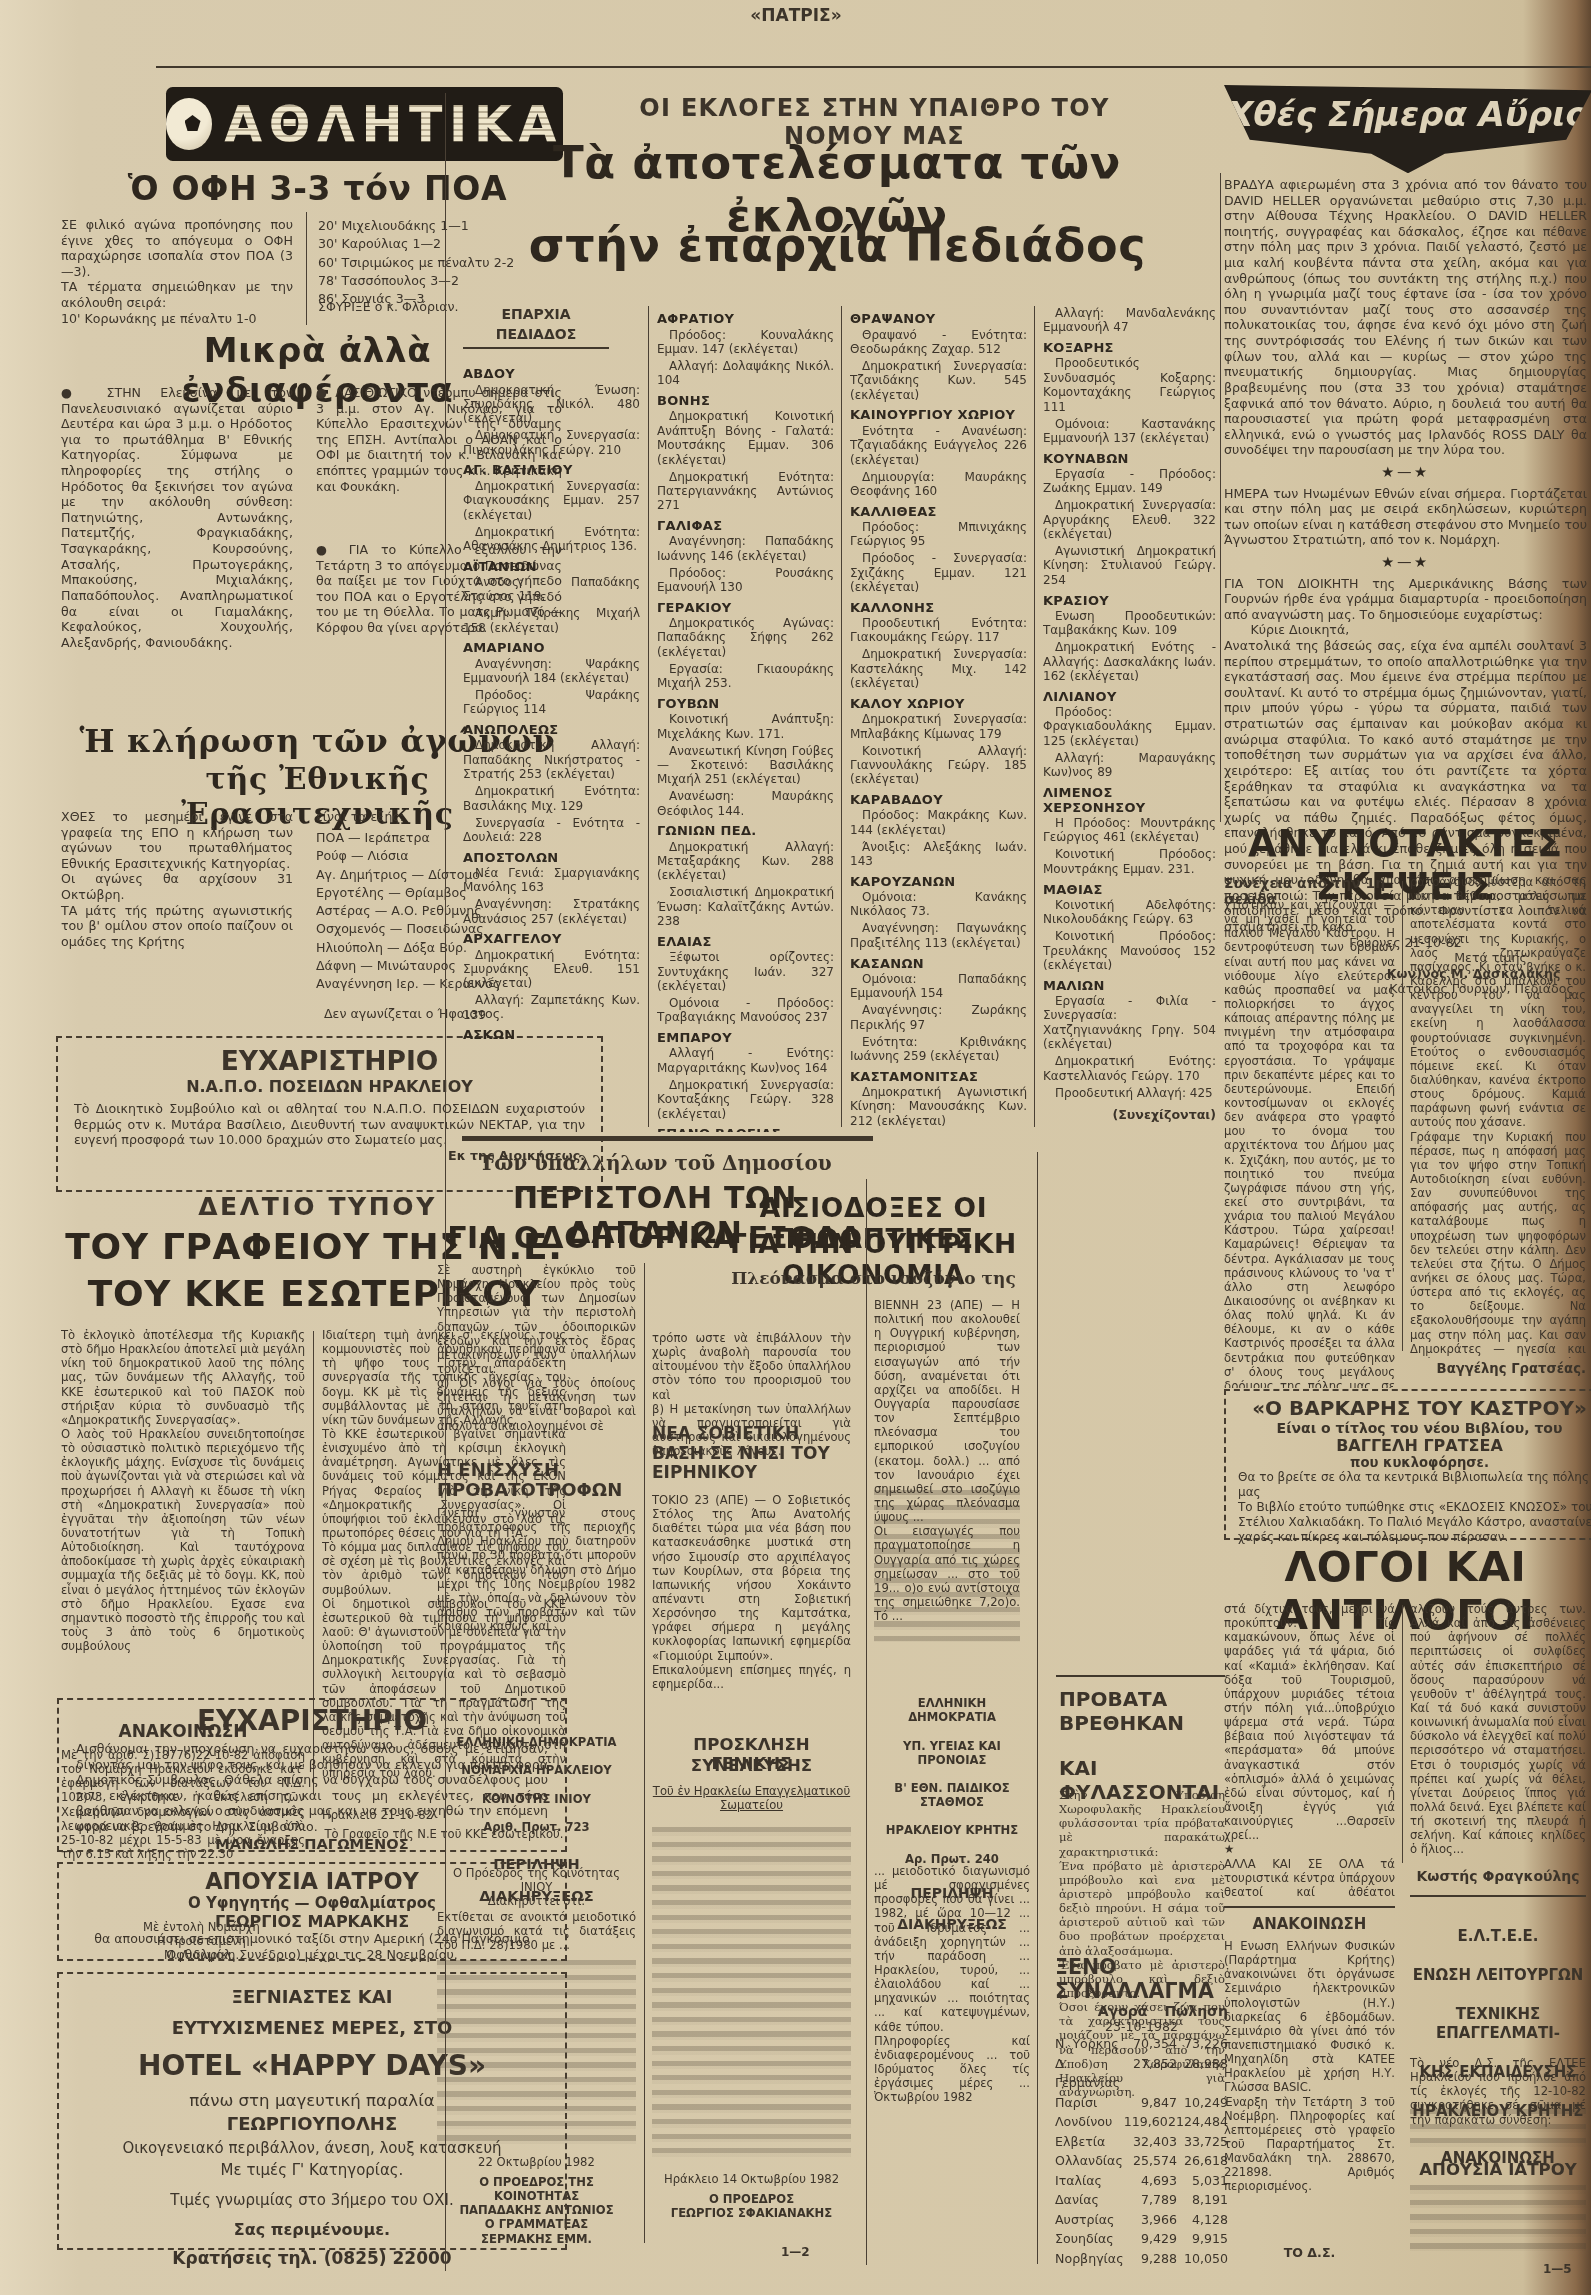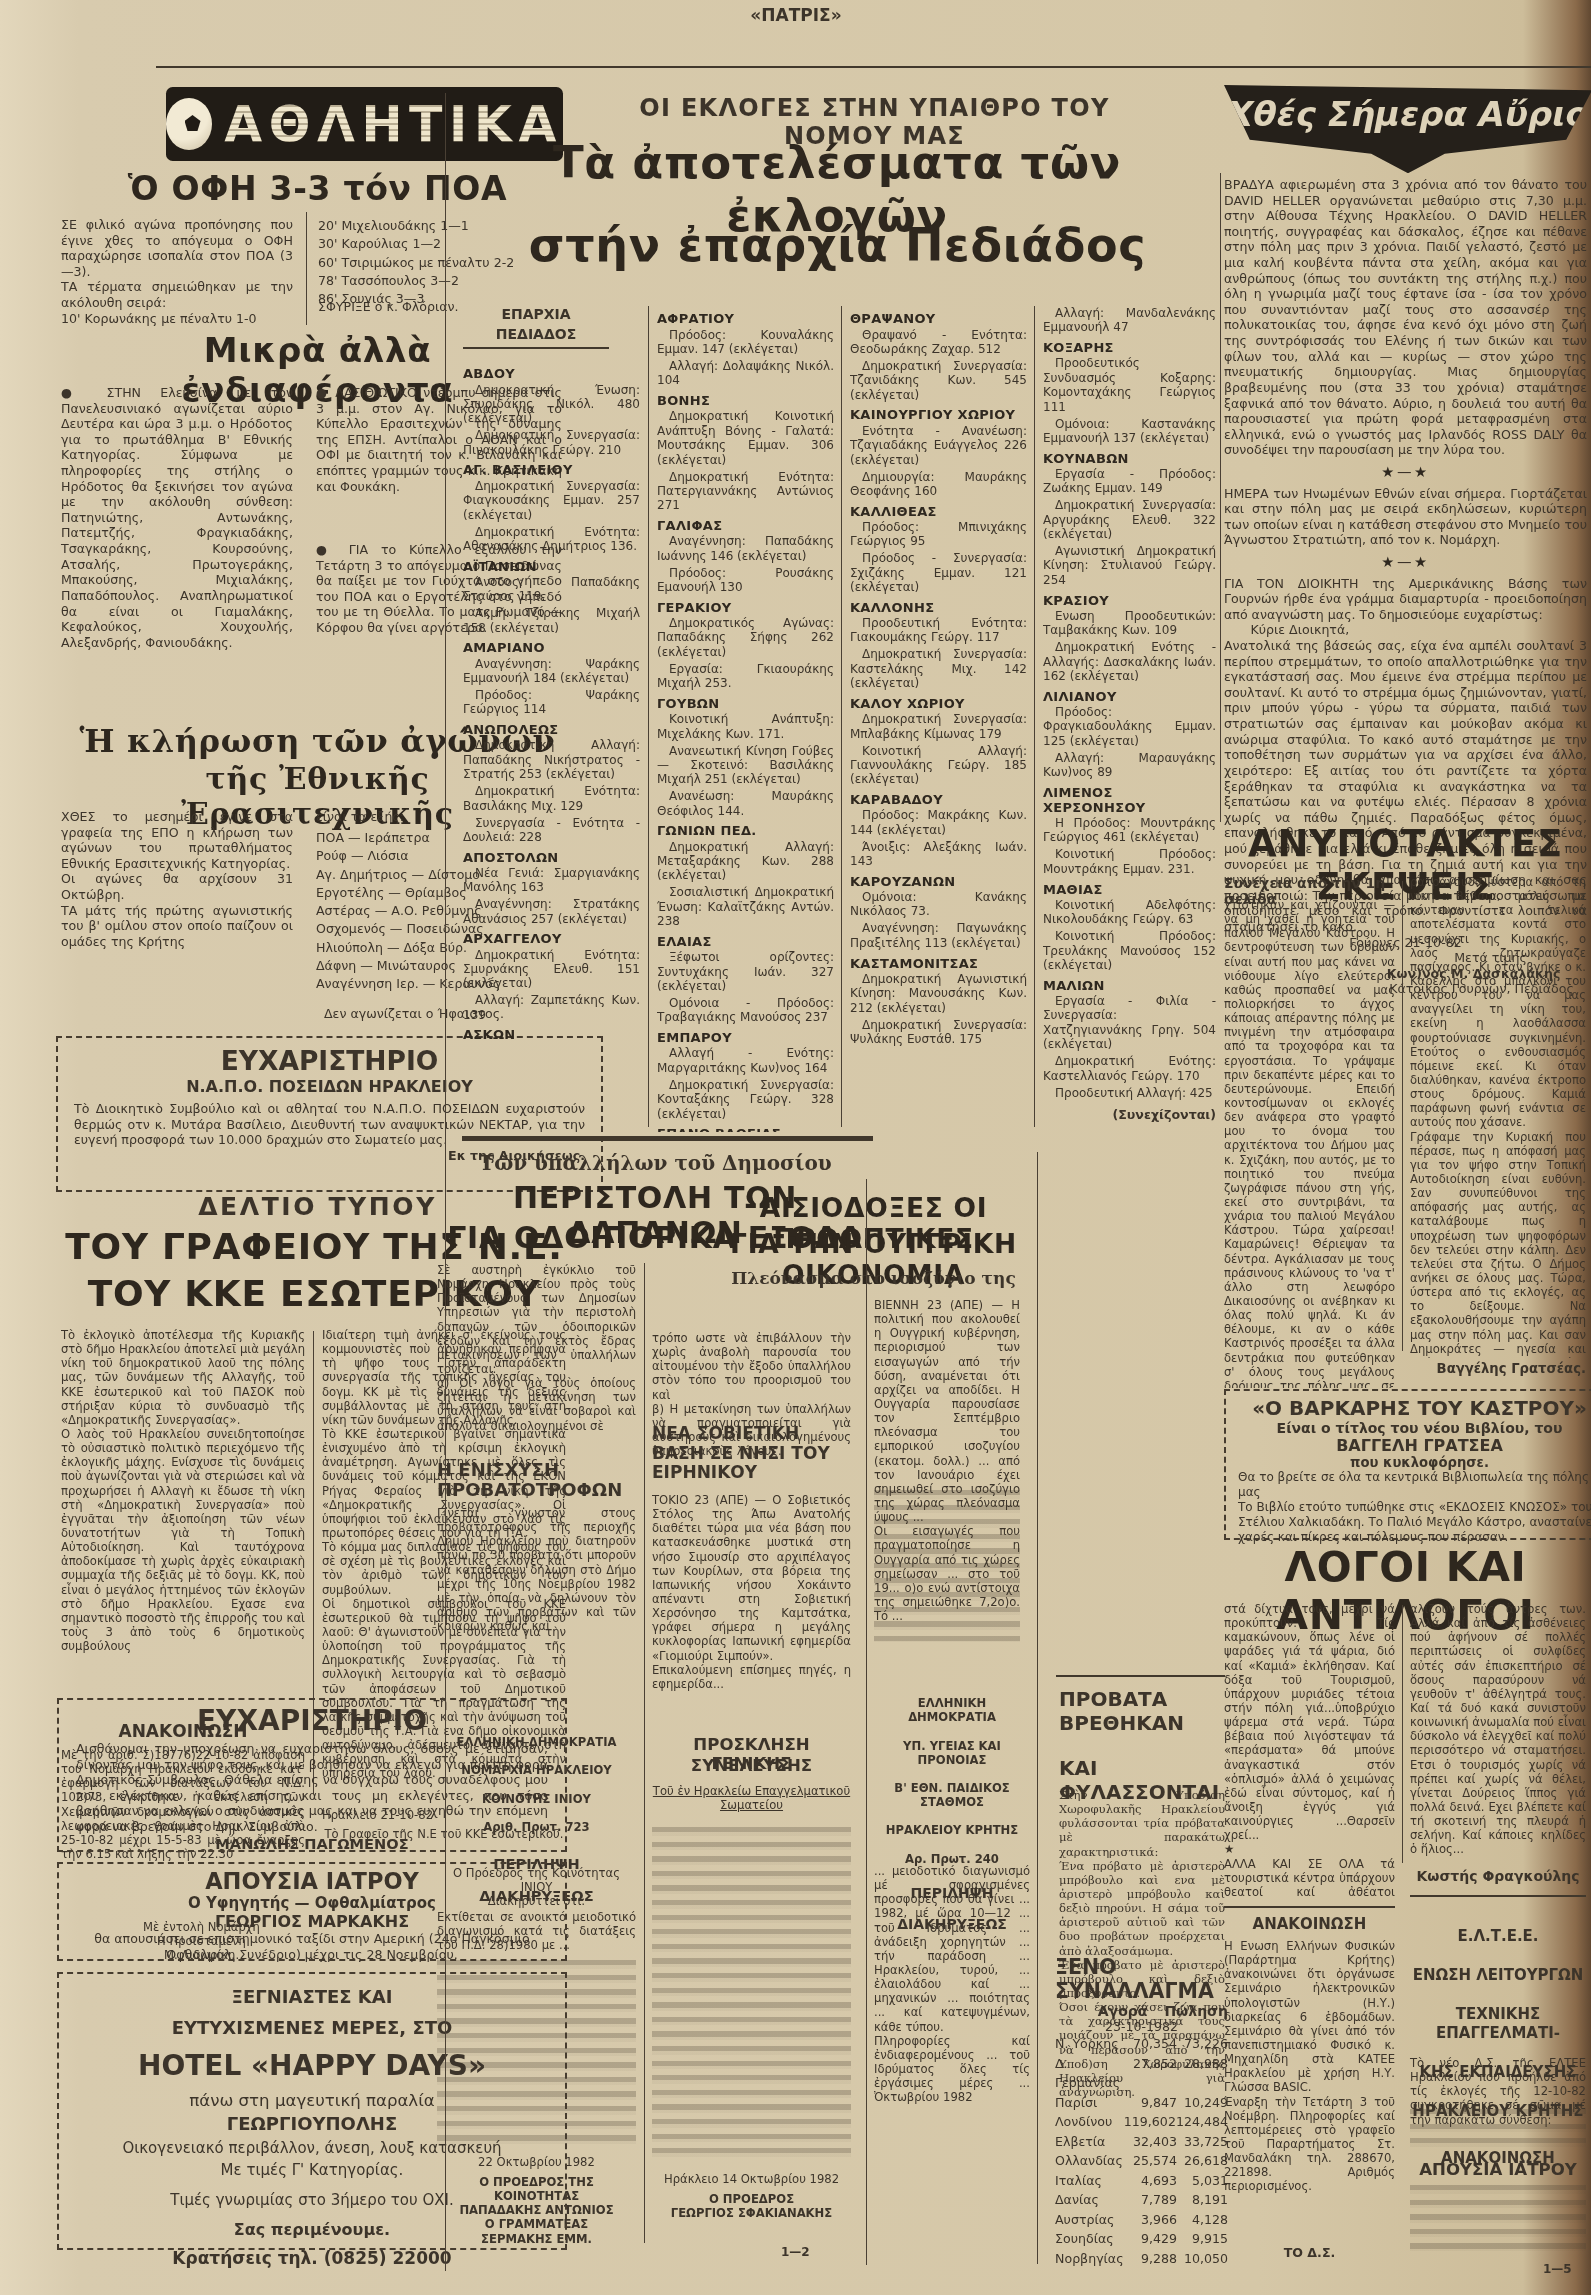--- a/index.html
+++ b/index.html
@@ -332,20 +332,29 @@
 
       <div class="vil">
         <h4>ΚΑΡΟΥΖΑΝΩΝ</h4>
         <div>
 
         <p>Ομόνοια: Κανάκης Νικόλαος 73.</p>
           <p>Αναγέννηση: Παγωνάκης Πραξιτέλης 113 (εκλέγεται)</p>
         </div>
       </div>
 
+      <div class="vil">
+        <h4>ΚΑΣΑΝΩΝ</h4>
+        <div>
+
+        <p>Ομόνοια: Παπαδάκης Εμμανουήλ 154</p>
+          <p>Αναγέννησις: Ζωράκης Περικλής 97</p>
+          <p>Ενότητα: Κριθινάκης Ιωάννης 259 (εκλέγεται)</p>
+        </div>
+      </div>
 
       <div class="vil">
         <h4>ΚΑΣΤΑΜΟΝΙΤΣΑΣ</h4>
         <div>
 
         <p>Δημοκρατική Αγωνιστική Κίνηση: Μανουσάκης Κων. 212 (εκλέγεται)</p>
           <p>Δημοκρατική Συνεργασία: Ψυλάκης Ευστάθ. 175</p>
         </div>
       </div>
 

